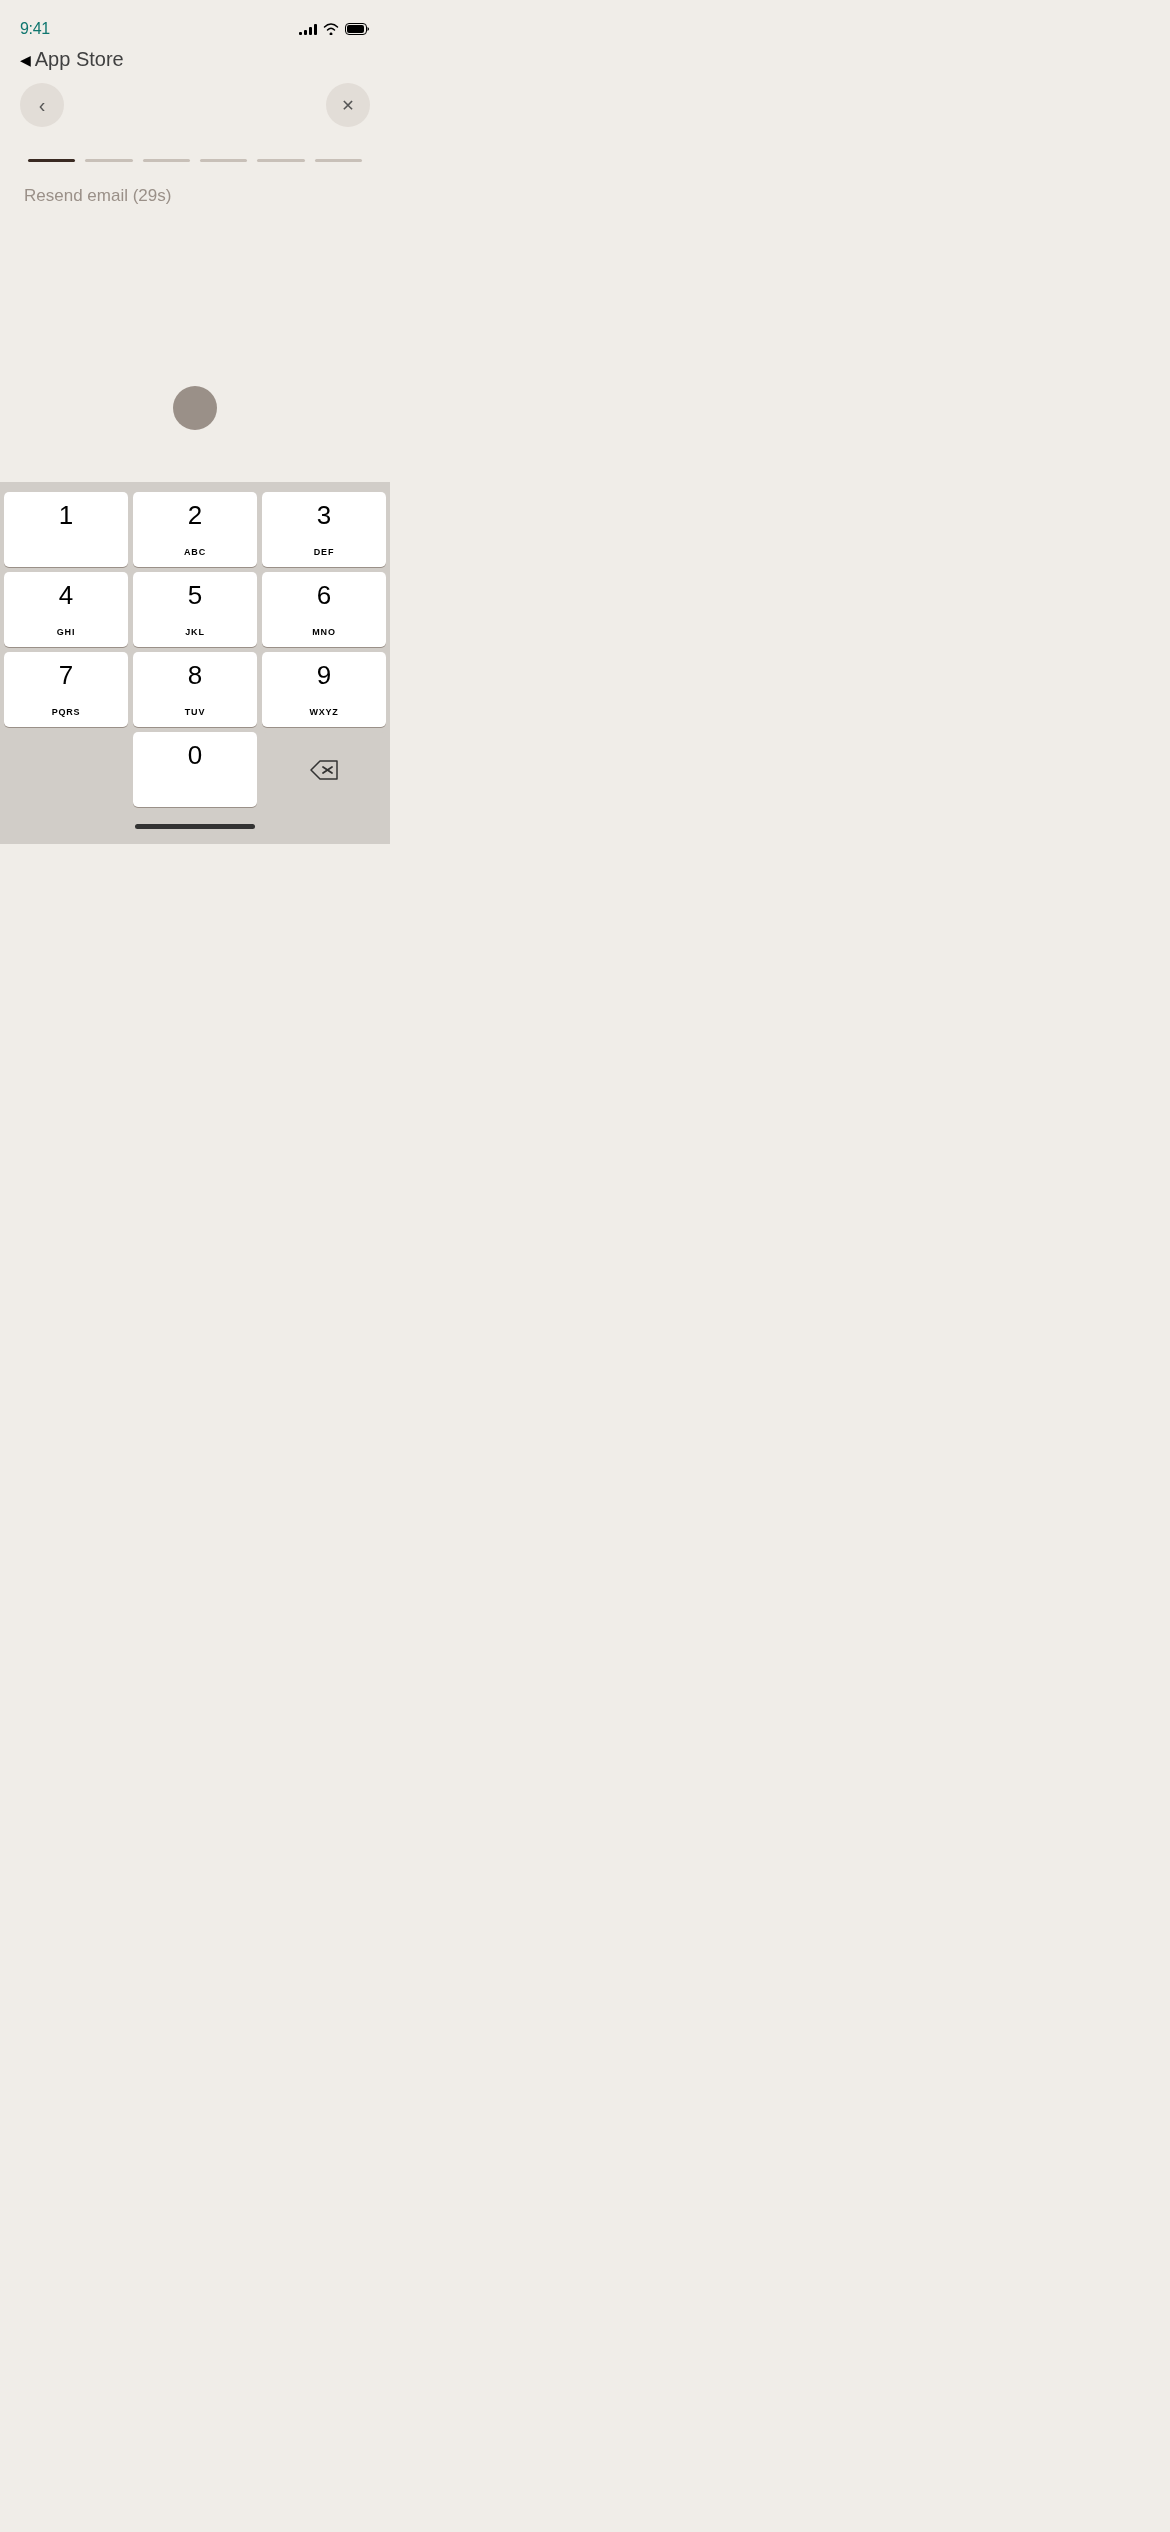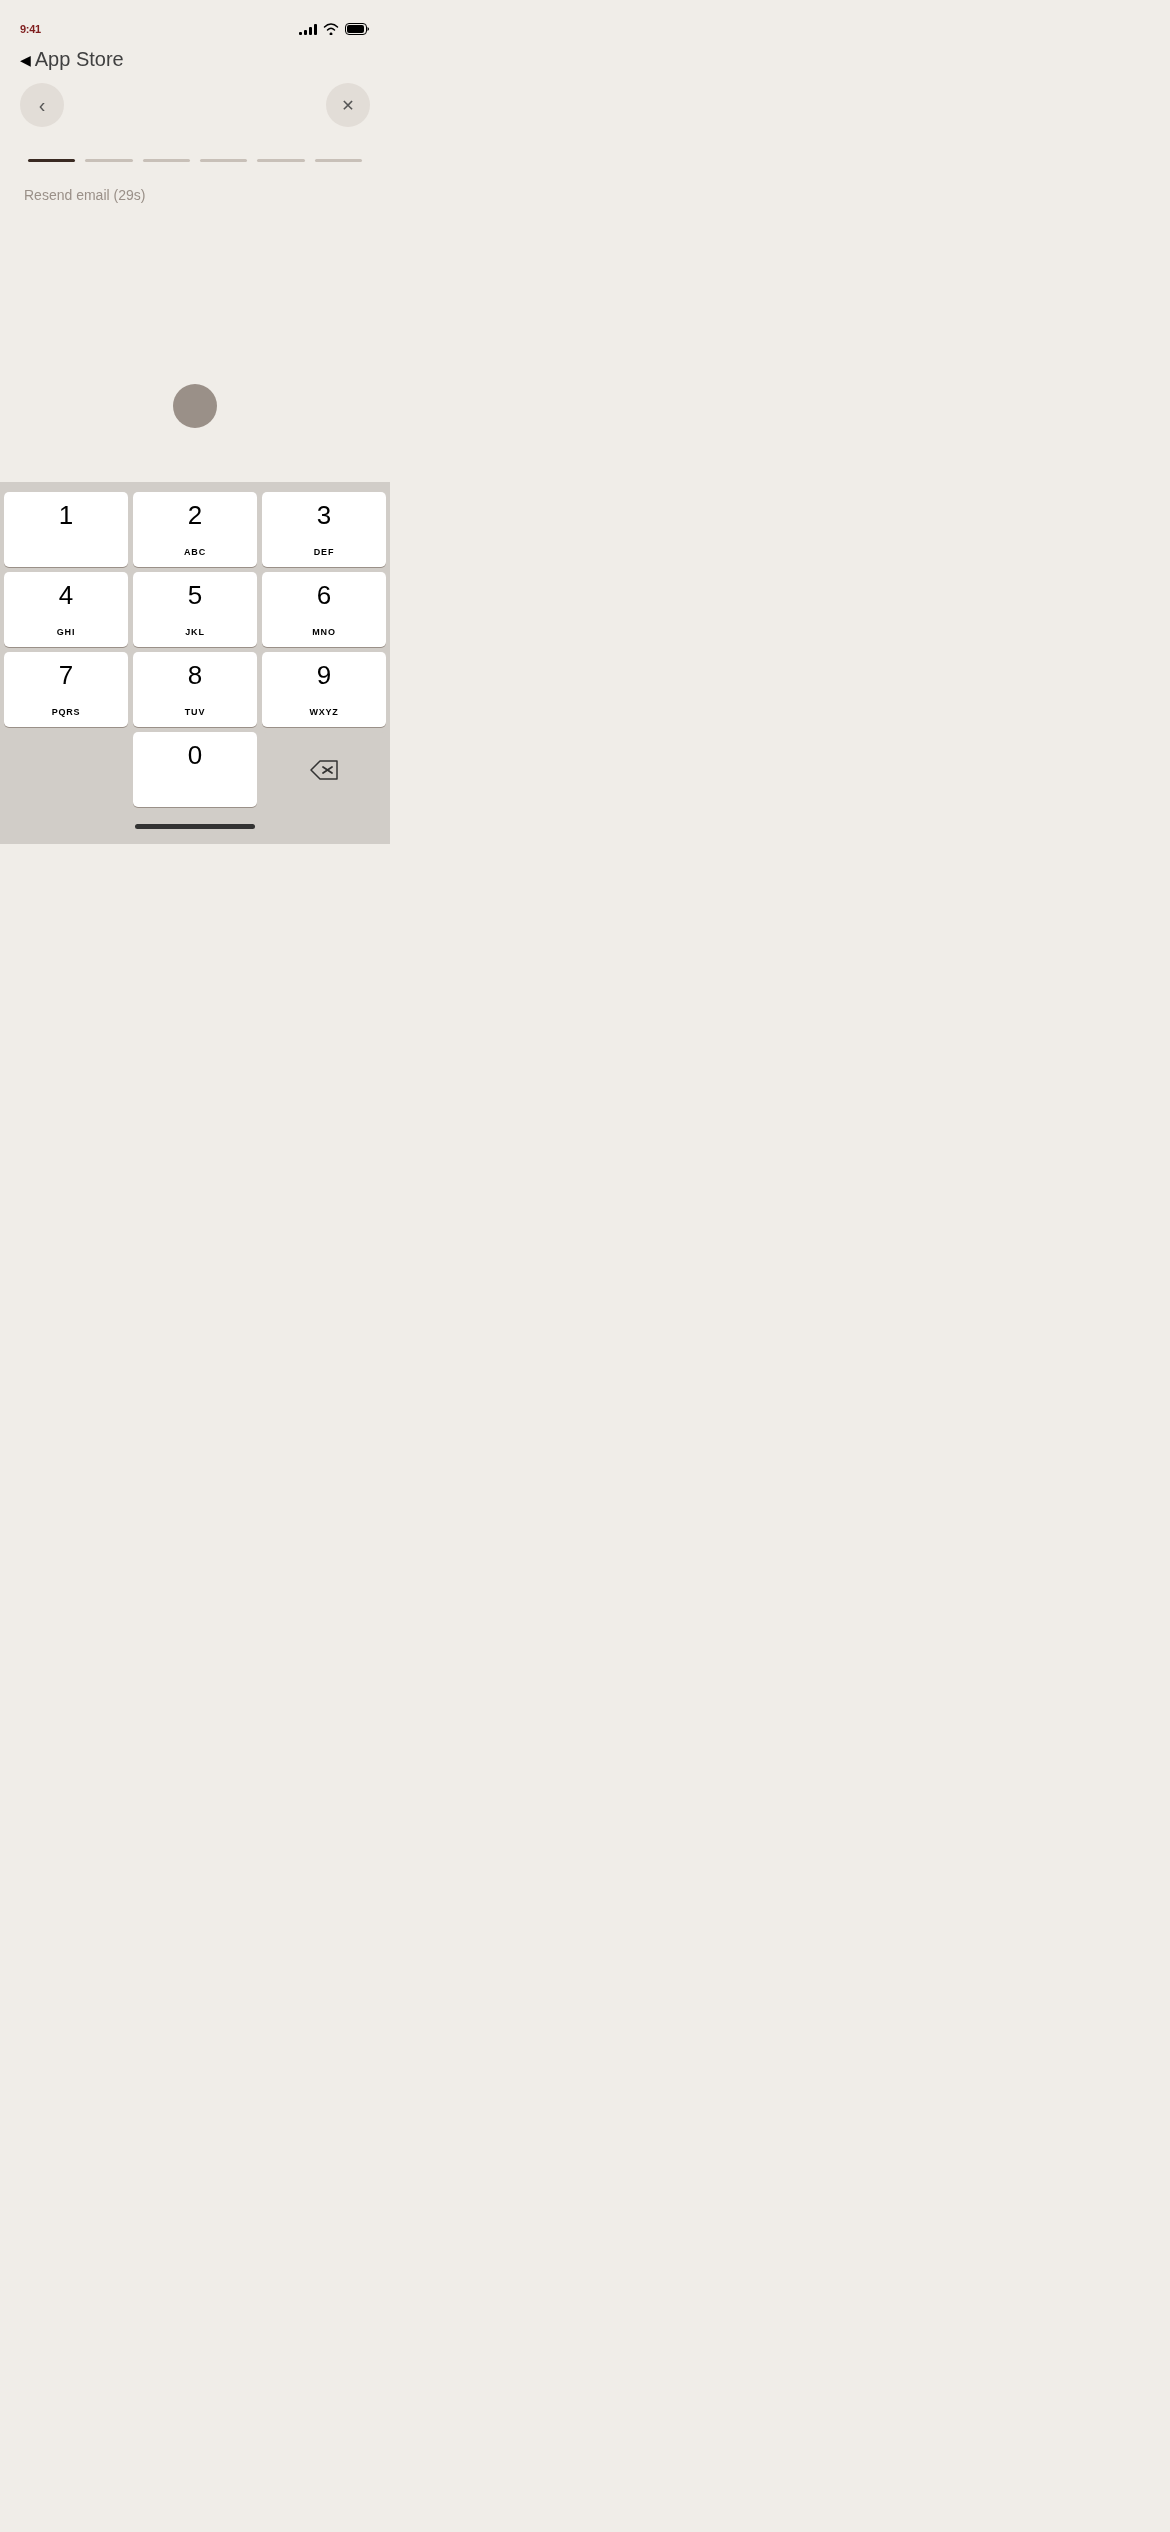--- a/index.html
+++ b/index.html
@@ -17,23 +17,23 @@
     
     .status-bar {
       display: flex;
       justify-content: space-between;
       align-items: center;
       padding: 14px 20px 0 20px;
       height: 44px;
     }
 
     .status-time {
-      font-size: 11px;
-      font-weight: 700;
-      color: #7f1d1d;
+      font-size: 16px;
+      font-weight: 400;
+      color: #0f766e;
       letter-spacing: -0.3px;
     }
 
     .status-icons {
       display: flex;
       align-items: center;
       gap: 6px;
     }
 
     .signal-bars {
@@ -134,21 +134,21 @@
 
     .code-slot.active {
       background: #3a2a22;
     }
 
     .resend-btn {
       background: none;
       border: none;
       padding: 0;
       cursor: pointer;
-      font-size: 14px;
+      font-size: 17px;
       color: #9a9088;
     }
 
     
     .mic-dot-area {
       display: flex;
       justify-content: center;
       align-items: center;
       margin-top: 180px;
     }

